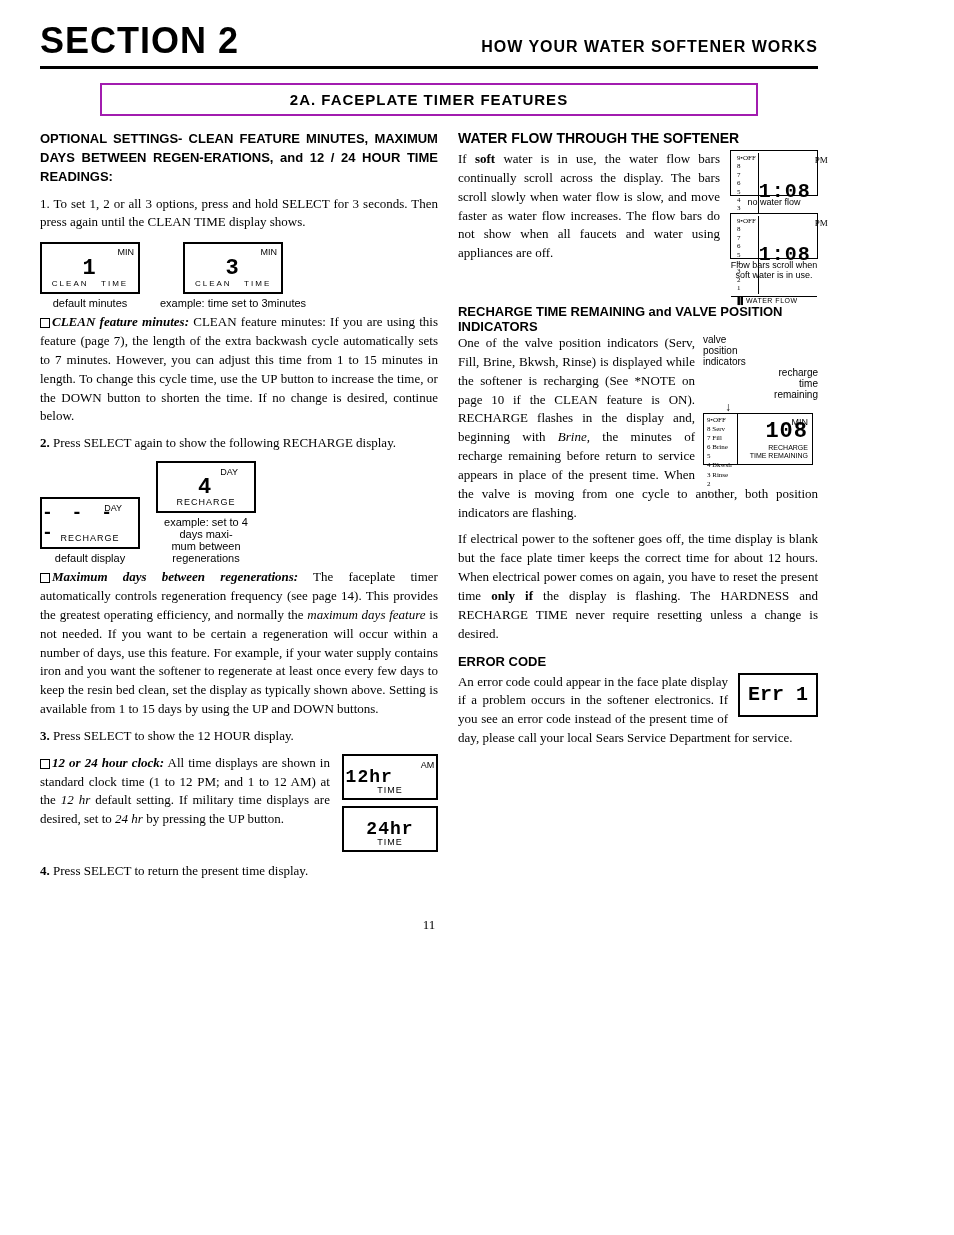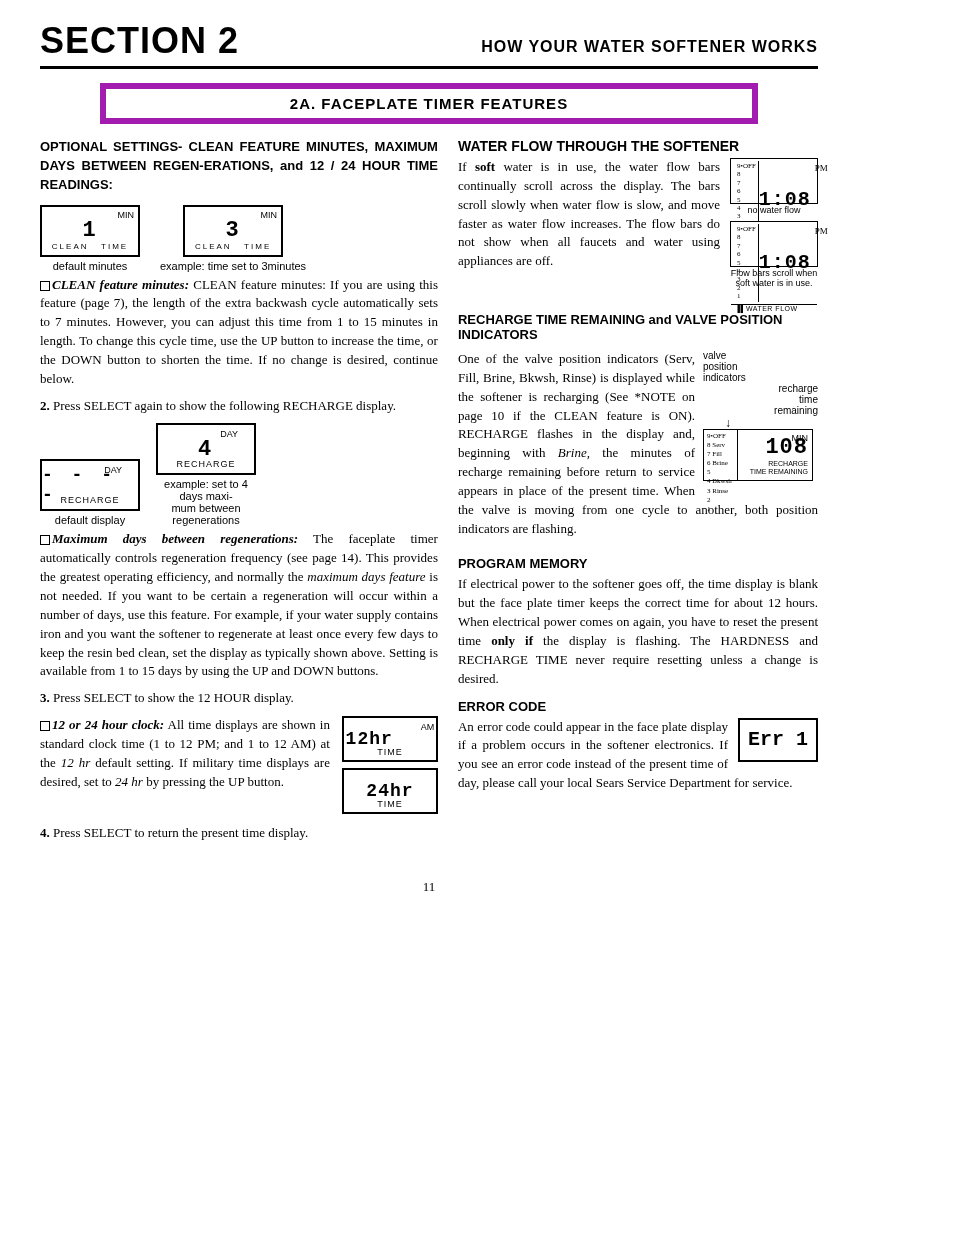--- a/index.html
+++ b/index.html
@@ -35,21 +35,21 @@
     .header-title {
       margin-left: auto;
       font-size: 16px;
       font-weight: bold;
       font-family: Arial, sans-serif;
       letter-spacing: 1px;
       padding-bottom: 6px;
     }
     
     .section-title-bar {
-      border: 6px solid #a21caf;
+      border: 2px solid #a21caf;
       text-align: center;
       padding: 6px 0;
       margin: 14px 60px;
       font-family: Arial, sans-serif;
       font-weight: bold;
       font-size: 15px;
       letter-spacing: 1px;
     }
     
     .two-col {
@@ -219,21 +219,21 @@
       font-family: Arial, sans-serif;
       text-align: center;
       margin-top: 1px;
     }
     
     .recharge-title {
       font-family: Arial, sans-serif;
       font-size: 13px;
       font-weight: bold;
       margin-top: 10px;
-      margin-bottom: 8px;
+      margin-bottom: 0;
     }
     .recharge-indicators-wrap {
       float: right;
       margin-left: 8px;
       margin-bottom: 6px;
     }
     .rech-box {
       border: 1.5px solid #000;
       width: 110px;
       height: 52px;
@@ -391,20 +391,21 @@
   <div class="section-title-bar">
     <span>2A.          FACEPLATE TIMER FEATURES</span>
   </div>
 
   <div class="two-col">
 
     <div class="left-col">
 
       <p class="bold-intro">OPTIONAL SETTINGS- CLEAN FEATURE MINUTES, MAXIMUM DAYS BETWEEN REGEN-ERATIONS, and 12 / 24 HOUR TIME READINGS:</p>
 
+      <p><span>1. To set 1, 2 or all 3 options, press and hold SELECT for 3 seconds. Then press again until the CLEAN TIME display shows.</span></p>
 
       <div class="display-row">
         <div class="display-box-wrap">
           <div class="display-box">
             <span class="label-top-left-min">MIN</span>
             <span class="seg-display">1</span>
             <span class="label-small" style="font-size:8px;letter-spacing:2px;">CLEAN &nbsp; TIME</span>
           </div>
           <div class="display-caption">default minutes</div>
         </div>
@@ -560,21 +561,20 @@
                 <span class="rech-bottom-label">RECHARGE<br>TIME REMAINING</span>
               </div>
               <div style="position:absolute;top:3px;right:4px;font-size:9px;font-family:Arial,sans-serif;">MIN</div>
             </div>
           </div>
           <p>One of the valve position indicators (Serv, Fill, Brine, Bkwsh, Rinse) is displayed while the softener is recharging (See *NOTE on page 10 if the CLEAN feature is ON). RECHARGE flashes in the display and, beginning with <em>Brine,</em> the minutes of recharge remaining before return to service appears in place of the present time. When the valve is moving from one cycle to another, both position indicators are flashing.</p>
         </div>
       </div>
 
       <div>
-        <div class="sub-section-title">PROGRAM MEMORY</div>
         <p>If electrical power to the softener goes off, the time display is blank but the face plate timer keeps the correct time for about 12 hours. When electrical power comes on again, you have to reset the present time <strong>only if</strong> the display is flashing. The HARDNESS and RECHARGE TIME never require resetting unless a change is desired.</p>
       </div>
 
       <div>
         <div class="sub-section-title">ERROR CODE</div>
         <div class="clearfix">
           <div class="error-box-wrap">
             <div class="error-box">Err 1</div>
           </div>
           <p>An error code could appear in the face plate display if a problem occurs in the softener electronics. If you see an error code instead of the present time of day, please call your local Sears Service Department for service.</p>

